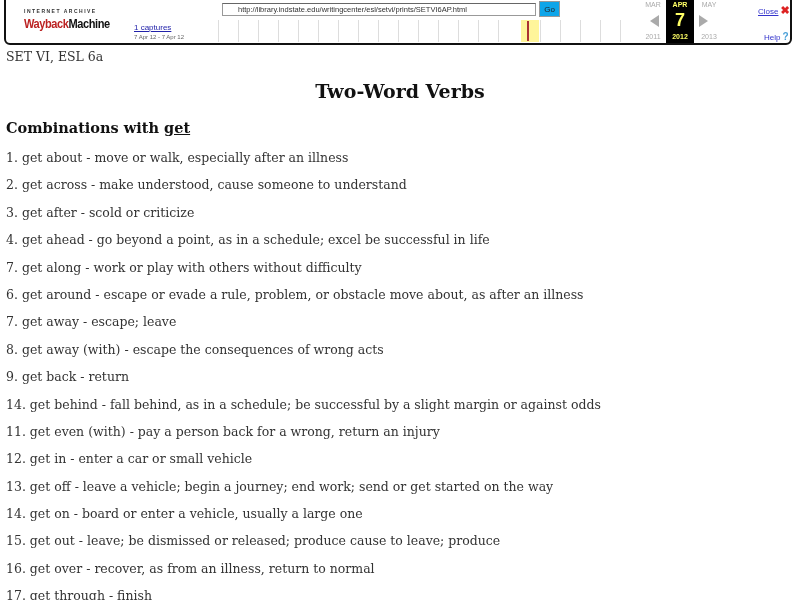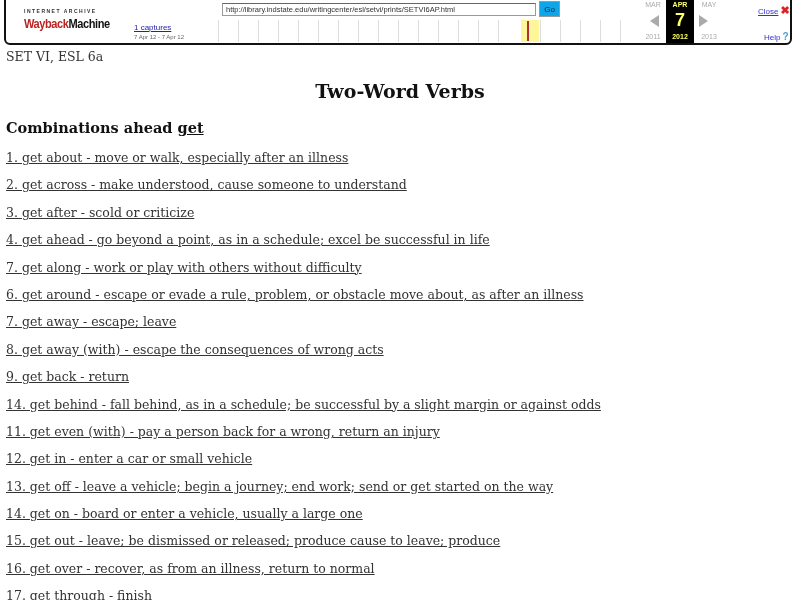--- a/index.html
+++ b/index.html
@@ -12,21 +12,21 @@
     font-family: "Liberation Sans", sans-serif; box-sizing: border-box;
   }
   .wm-logo { position: absolute; left: 16px; top: 8px; width: 84px; height: 30px; }
   .wm-logo .ia { font-size: 5px; letter-spacing: 1.5px; color: #333; font-weight: bold; position: absolute; left: 2px; top: 2px; white-space: nowrap; }
   .wm-logo .wb { position: absolute; left: 2px; top: 10px; font-size: 13px; font-weight: bold; letter-spacing: -0.5px; white-space: nowrap; font-family: "Liberation Sans Narrow","Liberation Sans", sans-serif; transform: scaleX(0.85); transform-origin: left; }
   .wm-logo .wb .w1 { color: #b22; }
   .wm-logo .wb .w2 { color: #111; }
   .wm-captures { position: absolute; left: 128px; top: 25px; width: 72px; text-align: left; }
   .wm-captures a { font-size: 8px; color: #22a; text-decoration: underline; display: block; }
   .wm-captures .range { font-size: 6px; color: #666; display: block; margin-top: 2px; white-space: nowrap; }
-  .wm-url { position: absolute; left: 216px; top: 5px; width: 314px; height: 13px; border: 1px solid #999; border-top-color: #666; box-sizing: border-box; font-size: 7.5px; color: #333; padding: 1px 3px; white-space: nowrap; overflow: hidden; background: #fff; }
+  .wm-url { position: absolute; left: 216px; top: 5px; width: 314px; height: 13px; border: 1px solid #999; border-top-color: #666; box-sizing: border-box; font-size: 7.5px; color: #333; padding: 1px 15px; white-space: nowrap; overflow: hidden; background: #fff; }
   .wm-go { position: absolute; left: 533px; top: 3px; width: 21px; height: 16px; border: 1px solid #999; background: #0ea5e9; font-size: 8px; text-align: center; line-height: 15px; color: #222; box-sizing: border-box; }
   .wm-timeline { position: absolute; left: 212px; top: 22px; width: 420px; height: 22px; }
   .wm-timeline .tick { position: absolute; top: 0; width: 1px; height: 22px; background: #ddd; }
   .wm-timeline .hl { position: absolute; left: 303px; top: 0; width: 18px; height: 22px; background: #fff59a; }
   .wm-timeline .cap { position: absolute; left: 309px; top: 1px; width: 2px; height: 20px; background: #a33; }
   .wm-cal { position: absolute; left: 632px; top: 0; width: 122px; height: 45px; font-size: 7px; color: #aaa; }
   .wm-cal .m { position: absolute; top: 3px; width: 30px; text-align: center; }
   .wm-cal .y { position: absolute; top: 35px; width: 30px; text-align: center; }
   .wm-cal .cur { position: absolute; left: 28px; top: 0; width: 28px; height: 45px; background: #000; }
   .wm-cal .cur .cm { color: #ff6; font-weight: bold; position: absolute; top: 3px; width: 28px; text-align: center; font-size: 7px; }
@@ -38,21 +38,21 @@
   .wm-close .x { color: #d22; font-weight: bold; font-size: 11px; text-decoration: none; display: inline-block; margin-left: 2px; }
   .wm-help { position: absolute; left: 758px; top: 33px; font-size: 8px; color: #33c; white-space: nowrap; }
   .wm-help .q { color: #4aa0d8; font-weight: bold; font-size: 10px; text-decoration: none; display: inline-block; margin-left: 2px; }
 
   
   .setline { position: absolute; left: 6px; top: 49px; font-size: 12.5px; color: #333; }
   .title { position: absolute; left: 0; top: 80px; width: 800px; text-align: center; font-size: 19px; font-weight: bold; color: #111; }
   .section { position: absolute; left: 6px; top: 119px; font-size: 14.5px; font-weight: bold; color: #111; }
   .section u { }
   .list { position: absolute; left: 6px; top: 150px; }
-  .item { height: 27.4px; font-size: 12.5px; color: #333; white-space: nowrap; line-height: 16px; text-decoration: underline; }
+  .item { height: 27.4px; font-size: 12.5px; color: #333; white-space: nowrap; line-height: 16px; }
 </style>
 </head>
 <body>
 
 <div id="wm-toolbar">
   <div class="wm-logo">
     <span class="ia">INTERNET ARCHIVE</span>
     <span class="wb"><span class="w1">Wayback</span><span class="w2">Machine</span></span>
   </div>
 
@@ -106,21 +106,21 @@
   <div class="wm-close">
     <span>Close</span><span class="x">✖</span>
   </div>
   <div class="wm-help">
     <span>Help</span><span class="q">?</span>
   </div>
 </div>
 
 <div class="setline">SET VI, ESL 6a</div>
 <div class="title">Two-Word Verbs</div>
-<div class="section"><span>Combinations ahead </span><u>get</u></div>
+<div class="section"><span>Combinations with </span><u>get</u></div>
 
 <div class="list">
   <div class="item">1. get about - move or walk, especially after an illness</div>
   <div class="item">2. get across - make understood, cause someone to understand</div>
   <div class="item">3. get after - scold or criticize</div>
   <div class="item">4. get ahead - go beyond a point, as in a schedule; excel be successful in life</div>
   <div class="item">7. get along - work or play with others without difficulty</div>
   <div class="item">6. get around - escape or evade a rule, problem, or obstacle move about, as after an illness</div>
   <div class="item">7. get away - escape; leave</div>
   <div class="item">8. get away (with) - escape the consequences of wrong acts</div>

